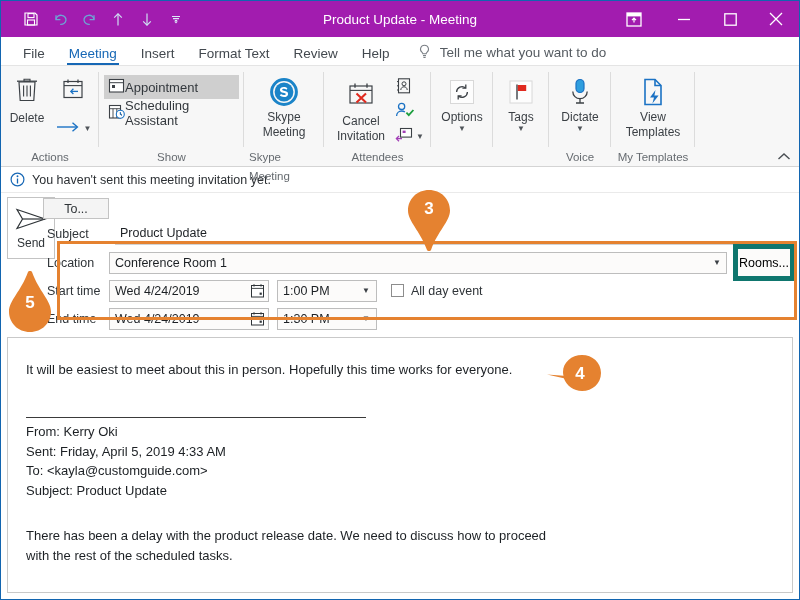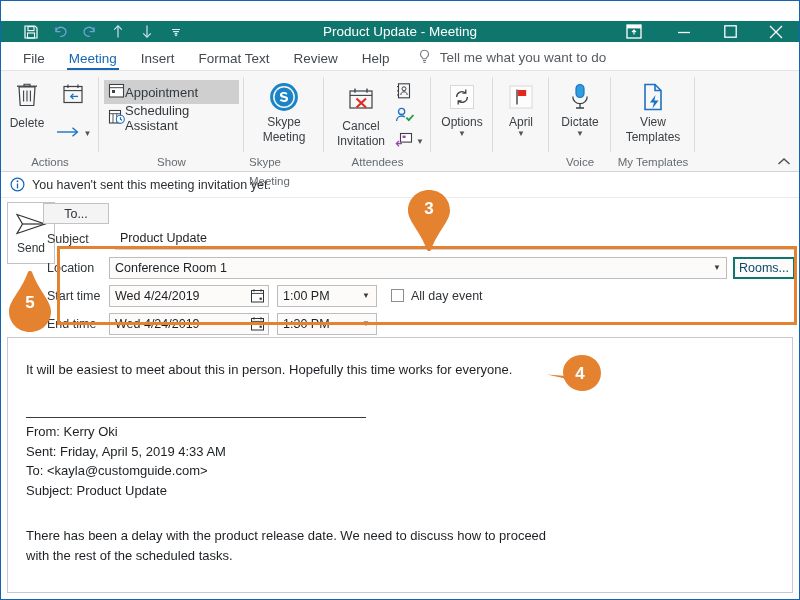--- a/index.html
+++ b/index.html
@@ -11,26 +11,25 @@
   }
   #app {
     position: relative;
     width: 800px; height: 600px;
     border: 1px solid #1265b0;
     background: #ffffff;
   }
 
   
   .titlebar {
-    height: 21px;
-    background: #0f766e;
+    height: 36px;
+    background: #a21caf;
     display: flex;
     align-items: center;
     position: relative;
-    margin-top: 20px;
   }
   .qat { display: flex; align-items: center; padding-left: 17px; gap: 3px; }
   .qat-btn {
     width: 26px; height: 26px;
     display: flex; align-items: center; justify-content: center;
     color: #ffffff;
   }
   .qat-btn.dim { color: #6ea3d4; }
   .qat-btn svg { display: block; }
   .title-text {
@@ -243,24 +242,24 @@
     color: #1c2024;
     padding-left: 5px;
   }
   .combo .arrow {
     position: absolute; right: 0; top: 0; bottom: 0;
     width: 18px;
     display: flex; align-items: center; justify-content: center;
     font-size: 8px; color: #3b4045;
   }
   .roomsbtn {
-    width: 62px; height: 22px;
-    border: 2px solid #0f766e;
+    width: 62px; height: 37px;
+    border: 5px solid #0f766e;
     background: #fcfbfa;
-    font-size: 12.5px; color: #0c4a6e;
+    font-size: 12.5px; color: #000000;
     display: flex; align-items: center; justify-content: center;
     margin-left: 6px; flex: none;
   }
   .datebox {
     width: 160px; height: 22px;
     border: 1px solid #bdbdbd;
     background: #fcfbfa;
     display: flex; align-items: center;
     font-size: 12.5px; color: #1c2024;
     padding-left: 5px;
@@ -602,21 +601,21 @@
     <div class="group" style="width:56px;">
       <div class="group-body">
         <div class="bigbtn">
           <span class="ic">
             <svg width="30" height="30" viewBox="0 0 30 30">
                 <rect x="4" y="4" width="22" height="22" fill="#fdfdfd" stroke="#d8d8d8" stroke-width="1"></rect>
                 <path d="M11 7.5v15" stroke="#3c4146" stroke-width="1.4"></path>
                 <path d="M11.8 8h8.4v6h-8.4z" fill="#e02a1f"></path>
               </svg>
           </span>
-          <span class="lbl">April</span>
+          <span class="lbl">Tags</span>
           <span class="caret-sm">▼</span>
         </div>
       </div>
       <div class="group-label"></div>
     </div>
 
     <div class="group" style="width:62px;">
       <div class="group-body">
         <div class="bigbtn">
           <span class="ic">

